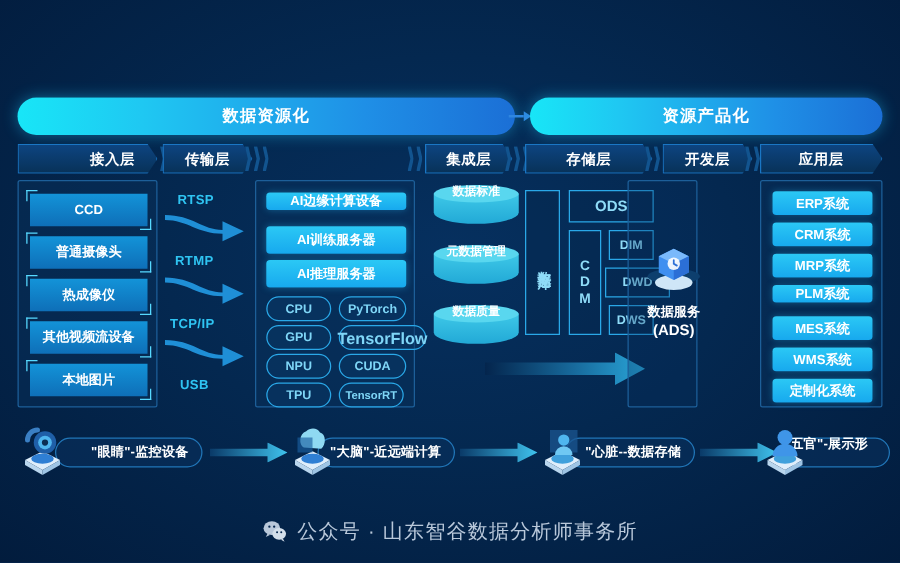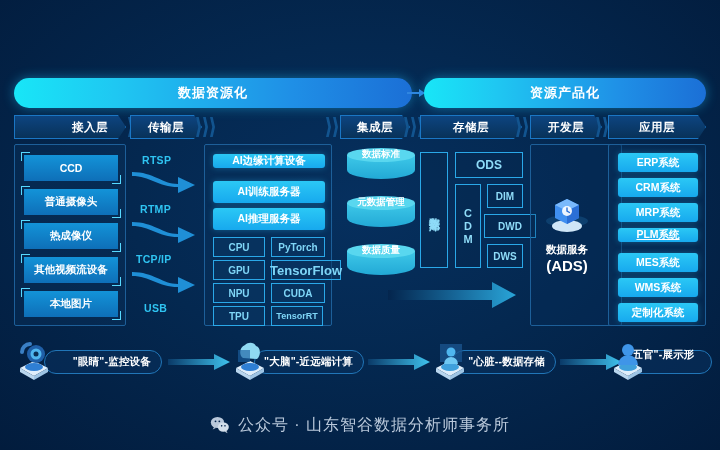--- a/index.html
+++ b/index.html
@@ -56,21 +56,21 @@
   }
 
   .btn-cyan {
     position: absolute; border-radius: 3px;
     background: linear-gradient(180deg,#2bc8f5 0%, #17a9ee 100%);
     color: #ffffff; font-size: 10.5px; font-weight: bold;
     display: flex; align-items: center; justify-content: center;
     box-shadow: 0 0 6px rgba(40,190,245,.35);
   }
   .btn-outline {
-    position: absolute; border: 1px solid #2aa8e8; border-radius: 0;
+    position: absolute; border: 1px solid #2aa8e8; border-radius: 10px;
     background: rgba(10,55,100,.55); color: #7fd6f7;
     font-size: 10px; font-weight: bold;
     display: flex; align-items: center; justify-content: center;
   }
   .bracket {
     position: absolute; background: linear-gradient(180deg,#1393d8 0%, #0e6fb8 100%);
     color:#fff; font-size: 10.5px; font-weight:bold;
     display:flex; align-items:center; justify-content:center;
   }
   .bracket::before, .bracket::after {
@@ -258,39 +258,39 @@
     <defs>
       <linearGradient id="fg" x1="0" y1="0" x2="1" y2="0">
         <stop offset="0%" stop-color="#04254d"></stop>
         <stop offset="55%" stop-color="#17699b"></stop>
         <stop offset="100%" stop-color="#29a5d8"></stop>
       </linearGradient>
     </defs>
     <path d="M0 8 L104 8 L104 0 L128 13 L104 26 L104 18 L0 18 Z" fill="url(#fg)"></path>
   </svg>
 
-  <div class="panel" style="left:530px; top:144px; width:92px; height:182px; background:rgba(8,48,92,.3);">
+  <div class="panel" style="left:502px; top:144px; width:56px; height:182px; background:rgba(8,48,92,.3);">
     <svg class="ads-icon" style="left:13px; top:48px;" viewBox="0 0 46 46">
       <ellipse cx="23" cy="28" rx="21" ry="6" fill="#0d3f6e"></ellipse>
       <ellipse cx="23" cy="33" rx="15" ry="6" fill="#cfe6f7"></ellipse>
       <path d="M23 6 L35 12 L35 25 L23 31 L11 25 L11 12 Z" fill="#3f8ff0"></path>
       <path d="M23 6 L35 12 L23 18 L11 12 Z" fill="#7ab9fb"></path>
       <path d="M23 18 L35 12 L35 25 L23 31 Z" fill="#2b6fd6"></path>
       <circle cx="23" cy="18" r="5" fill="#ffffff" opacity=".9"></circle>
       <path d="M23 15 L23 18 L25.5 19.5" stroke="#2b6fd6" stroke-width="1.4" fill="none" stroke-linecap="round"></path>
     </svg>
     <div style="position:absolute; left:0; top:98px; width:72px; text-align:center; color:#fff; font-size:10.5px; font-weight:bold;">数据服务</div>
-    <div style="position:absolute; left:0; top:112px; width:72px; text-align:center; color:#fff; font-size:15px; font-weight:bold;">(ADS)</div>
+    <div style="position:absolute; left:0; top:112px; width:72px; text-align:center; color:#fff; font-size:12px; font-weight:bold;">(ADS)</div>
   </div>
 
   <div class="panel" style="left:608px; top:144px; width:98px; height:182px;">
     <div class="btn-cyan" style="left:9px; top:8px;   width:80px; height:19px;">ERP系统</div>
     <div class="btn-cyan" style="left:9px; top:33px;  width:80px; height:19px;">CRM系统</div>
     <div class="btn-cyan" style="left:9px; top:58px;  width:80px; height:19px;">MRP系统</div>
-    <div class="btn-cyan" style="left:9px; top:83px;  width:80px; height:14px;text-decoration:underline;">PLM系统</div>
+    <div class="btn-cyan" style="left:9px; top:83px;  width:80px; height:14px;">PLM系统</div>
     <div class="btn-cyan" style="left:9px; top:108px; width:80px; height:19px;">MES系统</div>
     <div class="btn-cyan" style="left:9px; top:133px; width:80px; height:19px;">WMS系统</div>
     <div class="btn-cyan" style="left:9px; top:158px; width:80px; height:19px;">定制化系统</div>
   </div>
 
   <svg class="figicon" style="left:12px; top:338px;" viewBox="0 0 44 44">
     <path d="M8 30 L22 23 L36 30 L22 38 Z" fill="#dfeefb"></path>
     <path d="M8 30 L8 34 L22 42 L22 38 Z" fill="#b9d6ee"></path>
     <path d="M36 30 L36 34 L22 42 L22 38 Z" fill="#9ec4e4"></path>
     <ellipse cx="22" cy="29" rx="9" ry="4" fill="#2f7fd4"></ellipse>

